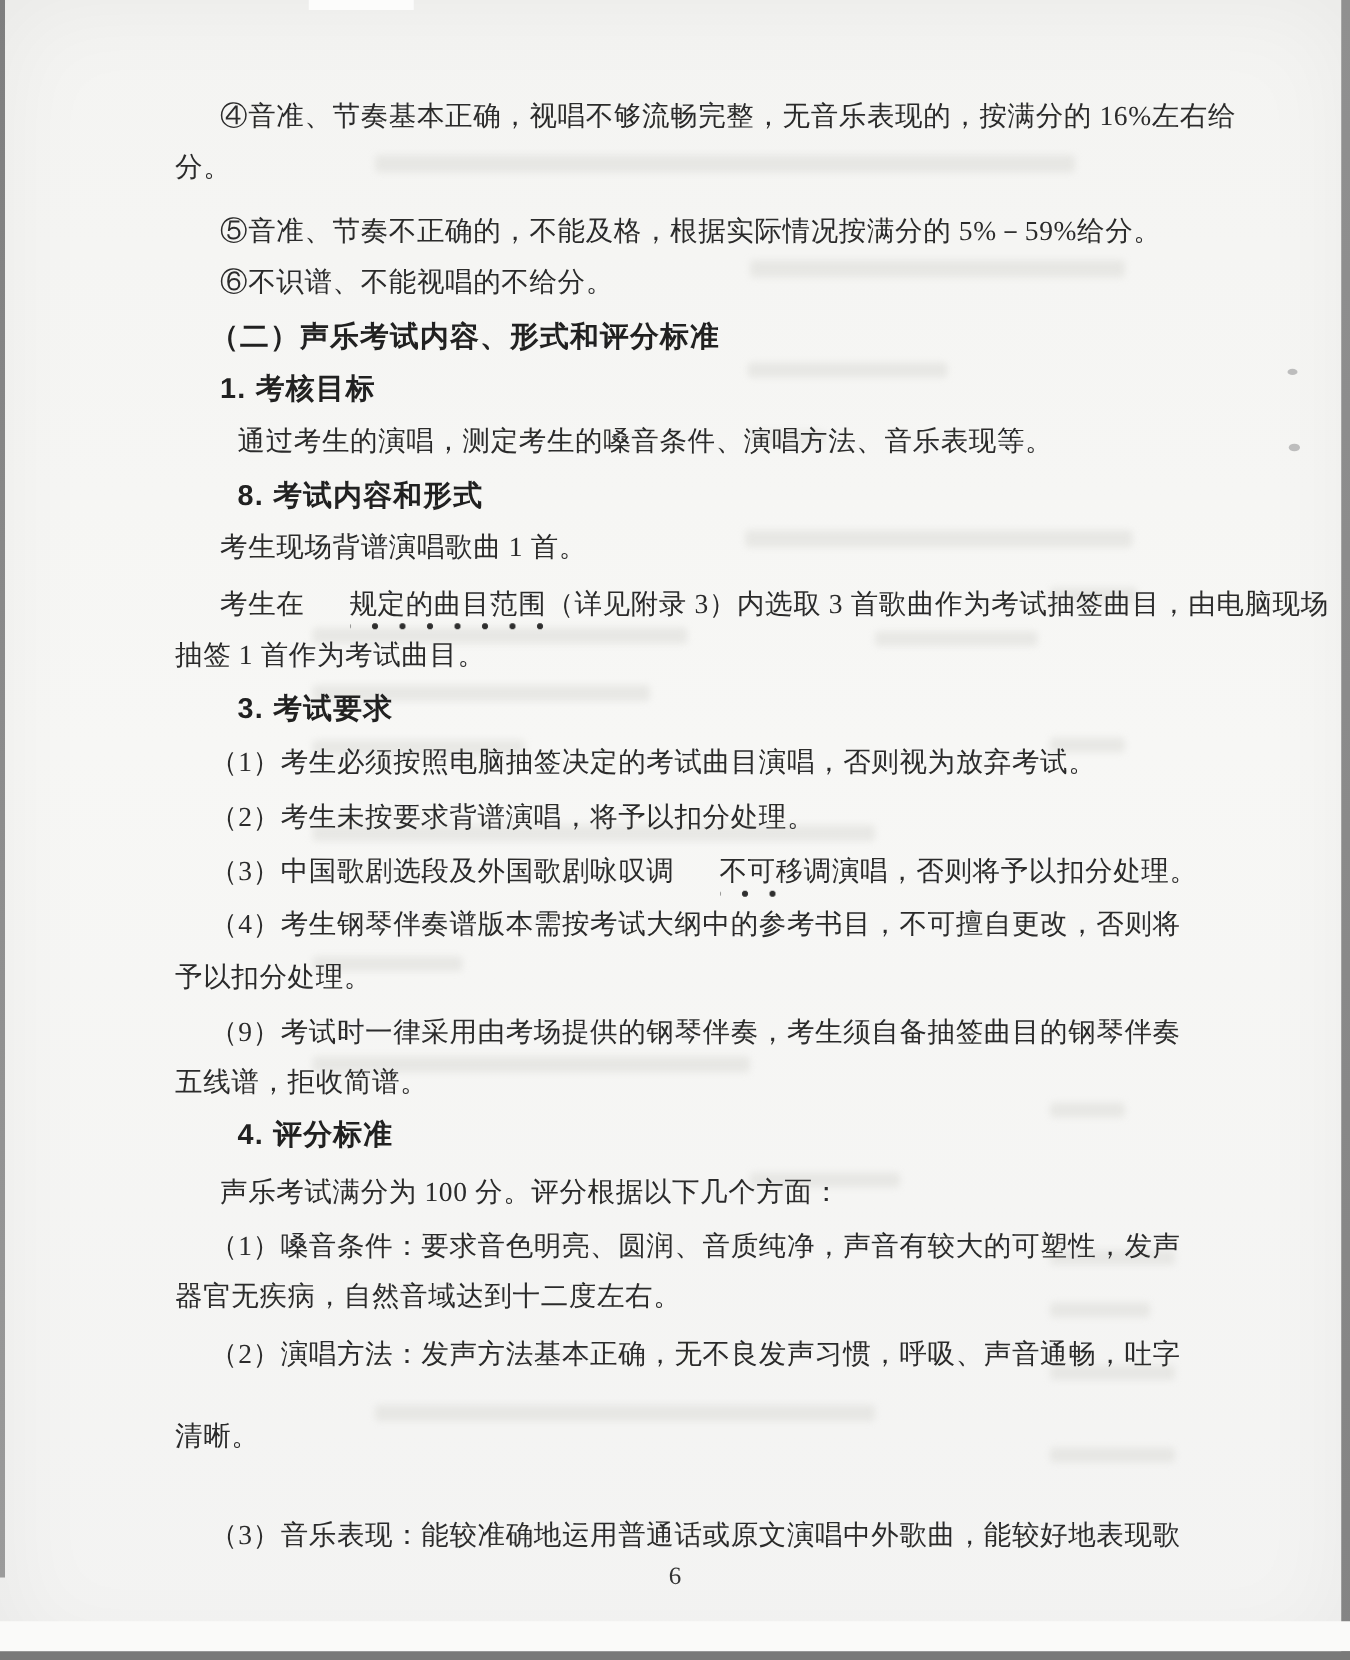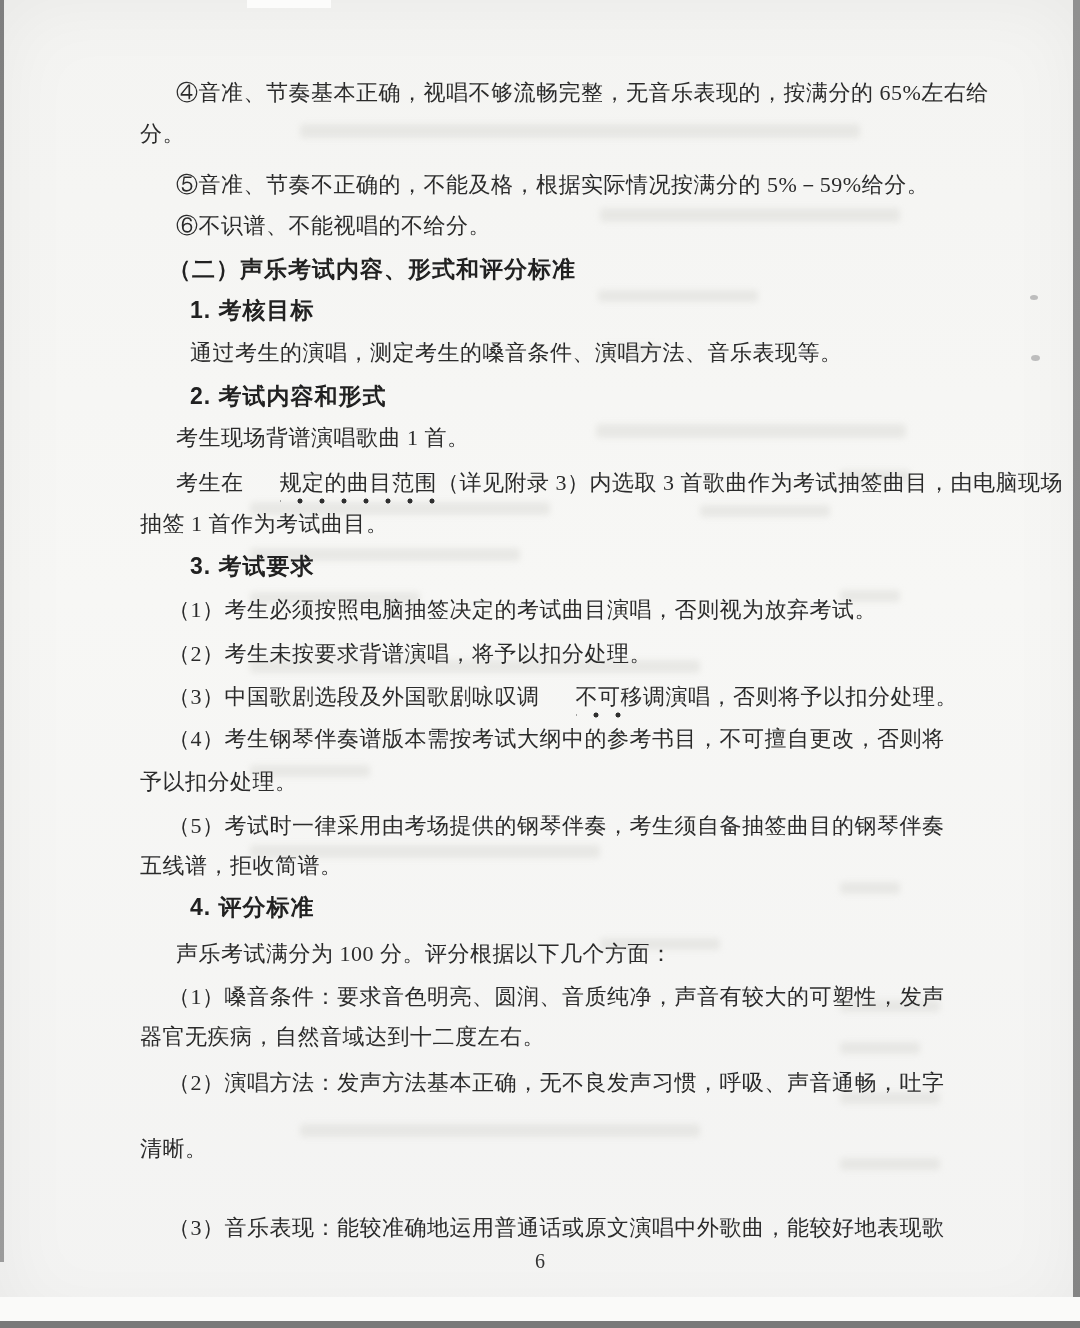--- a/index.html
+++ b/index.html
@@ -110,41 +110,41 @@
   <div class="ghost" style="left:840px;top:882px;width:60px;height:12px"></div>
   <div class="ghost" style="left:600px;top:938px;width:120px;height:12px"></div>
   <div class="ghost" style="left:840px;top:1000px;width:100px;height:12px"></div>
   <div class="ghost" style="left:840px;top:1042px;width:80px;height:12px"></div>
   <div class="ghost" style="left:840px;top:1092px;width:100px;height:12px"></div>
   <div class="ghost" style="left:300px;top:1124px;width:400px;height:13px"></div>
   <div class="ghost" style="left:840px;top:1158px;width:100px;height:12px"></div>
   <div class="speck" style="left:1030px;top:295px;width:8px;height:5px"></div>
   <div class="speck" style="left:1031px;top:355px;width:9px;height:6px"></div>
 
-  <div class="line" style="top:78px;left:176px">④音准、节奏基本正确，视唱不够流畅完整，无音乐表现的，按满分的 65%左右给</div>
+  <div class="line" style="top:78px;left:176px">④音准、节奏基本正确，视唱不够流畅完整，无音乐表现的，按满分的 16%左右给</div>
   <div class="line" style="top:119px;left:140px">分。</div>
   <div class="line" style="top:170px;left:176px">⑤音准、节奏不正确的，不能及格，根据实际情况按满分的 5%－59%给分。</div>
   <div class="line" style="top:211px;left:176px">⑥不识谱、不能视唱的不给分。</div>
 
   <div class="line heading" style="top:254px;left:168px">（二）声乐考试内容、形式和评分标准</div>
-  <div class="line heading" style="top:295px;left:190px">1. 考核目标</div>
+  <div class="line heading" style="top:295px;left:176px">1. 考核目标</div>
   <div class="line" style="top:338px;left:190px">通过考生的演唱，测定考生的嗓音条件、演唱方法、音乐表现等。</div>
-  <div class="line heading" style="top:381px;left:190px">2. 考试内容和形式</div>
+  <div class="line heading" style="top:381px;left:190px">8. 考试内容和形式</div>
 
   <div class="line" style="top:423px;left:176px">考生现场背谱演唱歌曲 1 首。</div>
   <div class="line" style="top:468px;left:176px"><span>考生在</span><span class="em-dots">规定的曲目范围</span><span>（详见附录 3）内选取 3 首歌曲作为考试抽签曲目，由电脑现场</span></div>
   <div class="line" style="top:509px;left:140px">抽签 1 首作为考试曲目。</div>
 
   <div class="line heading" style="top:551px;left:190px">3. 考试要求</div>
   <div class="line" style="top:595px;left:168px">（1）考生必须按照电脑抽签决定的考试曲目演唱，否则视为放弃考试。</div>
   <div class="line" style="top:639px;left:168px">（2）考生未按要求背谱演唱，将予以扣分处理。</div>
   <div class="line" style="top:682px;left:168px"><span>（3）中国歌剧选段及外国歌剧咏叹调</span><span class="em-dots">不可</span><span>移调演唱，否则将予以扣分处理。</span></div>
   <div class="line" style="top:724px;left:168px">（4）考生钢琴伴奏谱版本需按考试大纲中的参考书目，不可擅自更改，否则将</div>
   <div class="line" style="top:767px;left:140px">予以扣分处理。</div>
-  <div class="line" style="top:811px;left:168px">（5）考试时一律采用由考场提供的钢琴伴奏，考生须自备抽签曲目的钢琴伴奏</div>
+  <div class="line" style="top:811px;left:168px">（9）考试时一律采用由考场提供的钢琴伴奏，考生须自备抽签曲目的钢琴伴奏</div>
   <div class="line" style="top:851px;left:140px">五线谱，拒收简谱。</div>
 
   <div class="line heading" style="top:892px;left:190px">4. 评分标准</div>
   <div class="line" style="top:939px;left:176px">声乐考试满分为 100 分。评分根据以下几个方面：</div>
   <div class="line" style="top:982px;left:168px">（1）嗓音条件：要求音色明亮、圆润、音质纯净，声音有较大的可塑性，发声</div>
   <div class="line" style="top:1022px;left:140px">器官无疾病，自然音域达到十二度左右。</div>
   <div class="line" style="top:1068px;left:168px">（2）演唱方法：发声方法基本正确，无不良发声习惯，呼吸、声音通畅，吐字</div>
   <div class="line" style="top:1134px;left:140px">清晰。</div>
   <div class="line" style="top:1213px;left:168px">（3）音乐表现：能较准确地运用普通话或原文演唱中外歌曲，能较好地表现歌</div>
 

